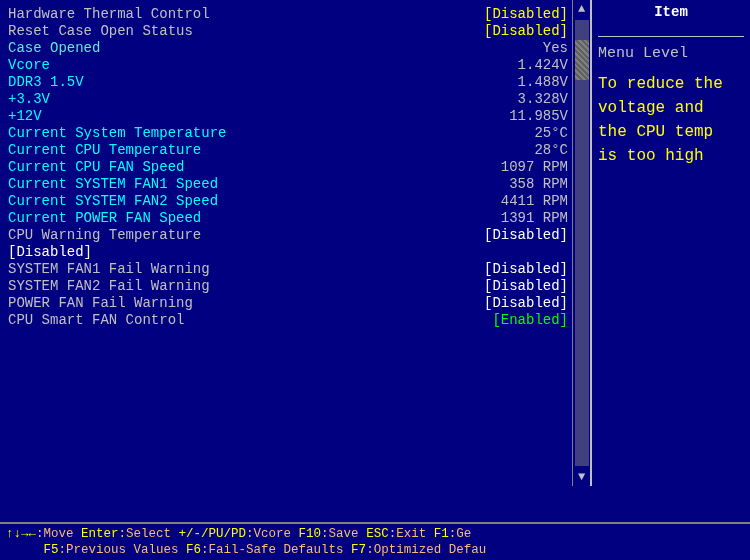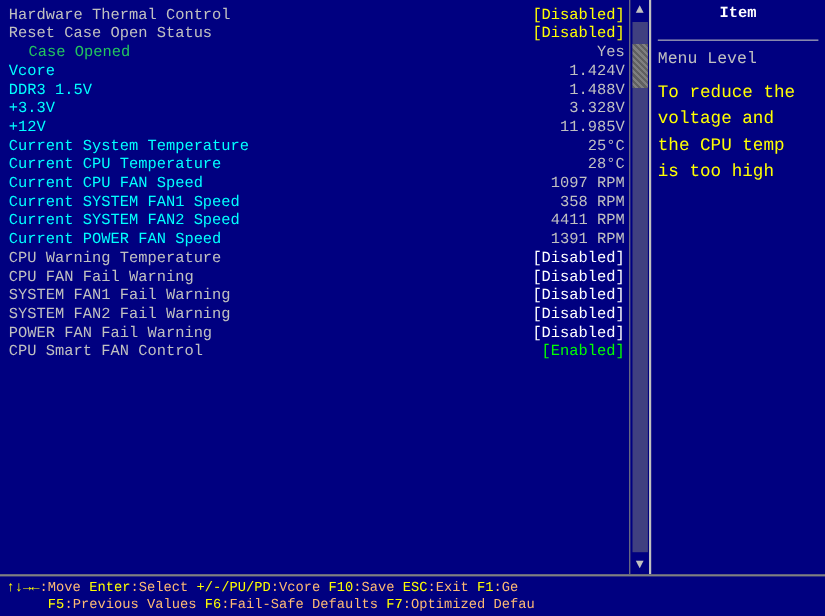--- a/index.html
+++ b/index.html
@@ -11,20 +11,21 @@
       font-size: 14px;
       color: #c0c0c0;
       overflow: hidden;
     }
 
     .screen {
       width: 750px;
       height: 560px;
       display: flex;
       flex-direction: column;
+      gap: 36px;
     }
 
     .main-area {
       display: flex;
       flex: 1;
       overflow: hidden;
     }
 
     .left-panel {
       flex: 1;
@@ -147,21 +148,21 @@
       <div id="rows-container">
           <div class="row">
             <span style="color: rgb(192, 192, 192);">Hardware Thermal Control</span>
             <span style="color: rgb(255, 255, 0); background-color: rgb(0, 0, 128);">[Disabled]</span>
           </div>
           <div class="row">
             <span style="color: rgb(192, 192, 192);">Reset Case Open Status</span>
             <span style="color: rgb(255, 255, 0); background-color: rgb(0, 0, 128);">[Disabled]</span>
           </div>
           <div class="row">
-            <span style="color: #22c55e; margin-left: 18px;">Case Opened</span>
+            <span style="color: #5eead4;">Case Opened</span>
             <span style="color: rgb(192, 192, 192);">Yes</span>
           </div>
           <div class="row">
             <span style="color: rgb(0, 255, 255);">Vcore</span>
             <span style="color: rgb(192, 192, 192);">1.424V</span>
           </div>
           <div class="row">
             <span style="color: rgb(0, 255, 255);">DDR3 1.5V</span>
             <span style="color: rgb(192, 192, 192);">1.488V</span>
           </div>
@@ -195,21 +196,20 @@
           </div>
           <div class="row">
             <span style="color: rgb(0, 255, 255);">Current POWER FAN Speed</span>
             <span style="color: rgb(192, 192, 192);">1391 RPM</span>
           </div>
           <div class="row">
             <span style="color: rgb(192, 192, 192);">CPU Warning Temperature</span>
             <span style="color: rgb(255, 255, 255);">[Disabled]</span>
           </div>
           <div class="row">
-            <span style="color: rgb(192, 192, 192);">CPU FAN Fail Warning</span>
             <span style="color: rgb(255, 255, 255);">[Disabled]</span>
           </div>
           <div class="row">
             <span style="color: rgb(192, 192, 192);">SYSTEM FAN1 Fail Warning</span>
             <span style="color: rgb(255, 255, 255);">[Disabled]</span>
           </div>
           <div class="row">
             <span style="color: rgb(192, 192, 192);">SYSTEM FAN2 Fail Warning</span>
             <span style="color: rgb(255, 255, 255);">[Disabled]</span>
           </div>

